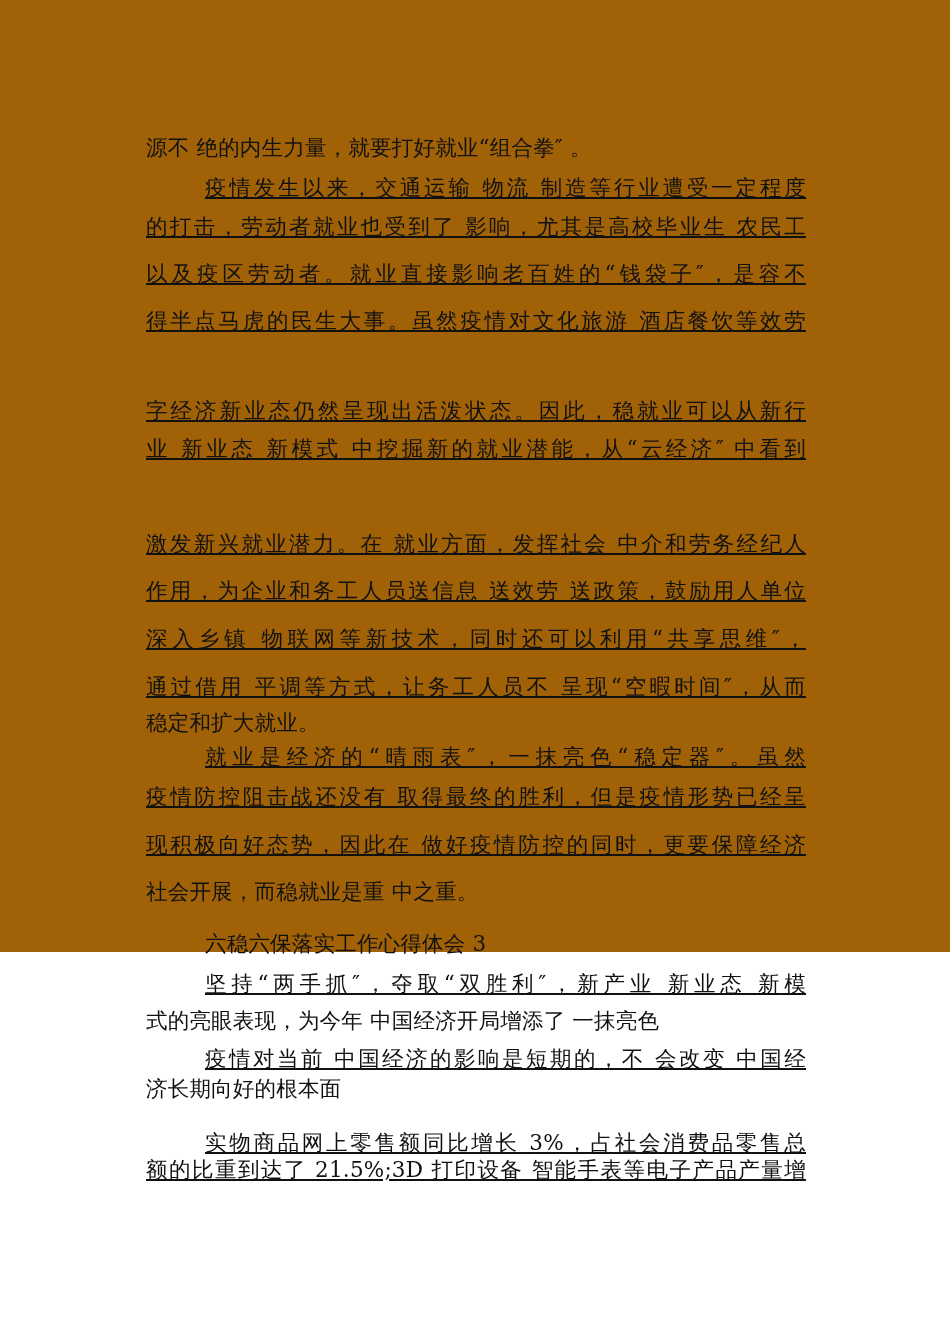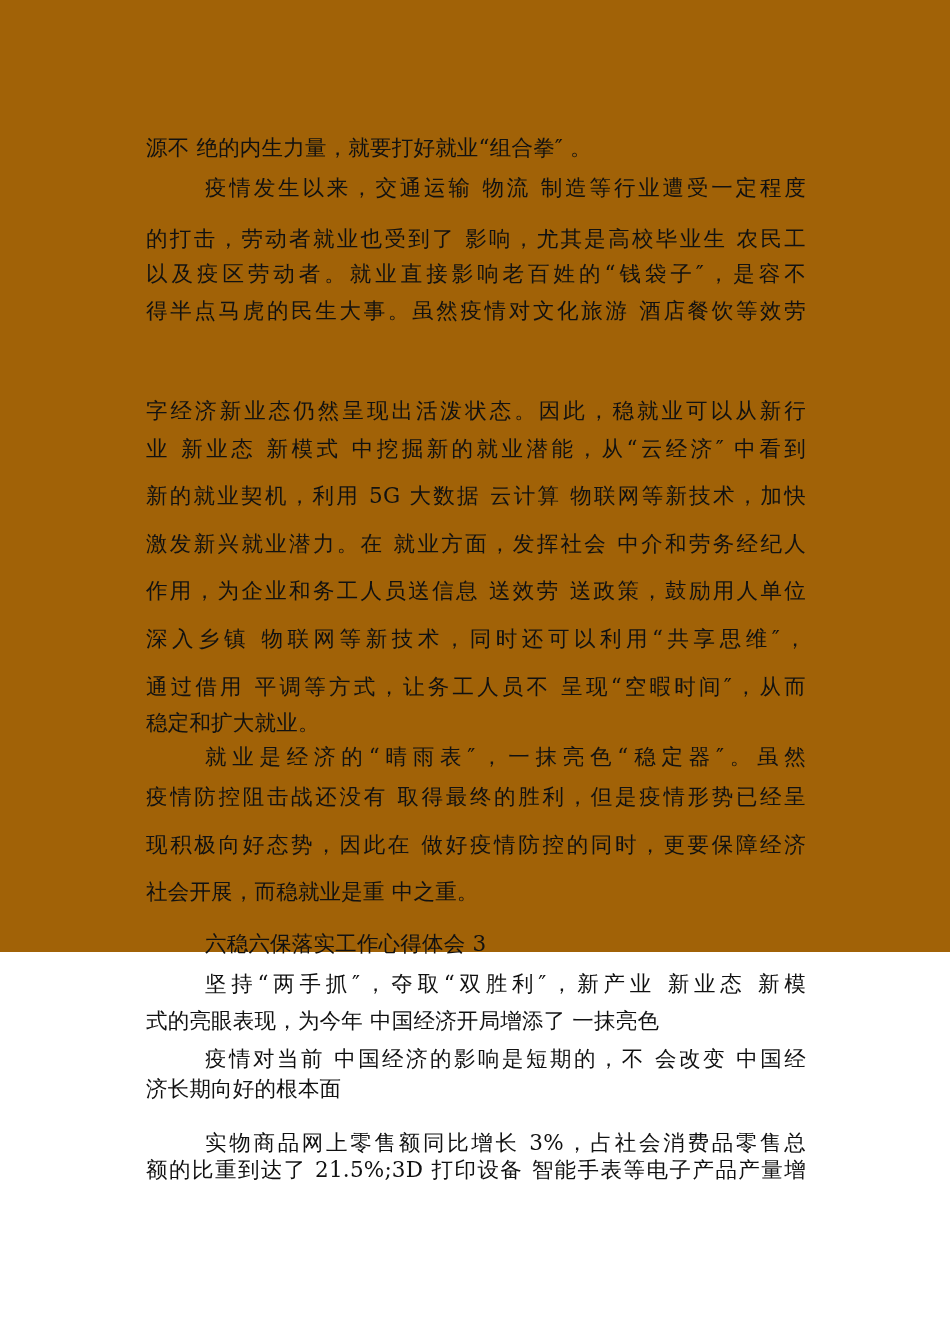--- a/index.html
+++ b/index.html
@@ -2,34 +2,33 @@
 <html><head>
 <meta charset="utf-8">
 <style>
   html, body { margin: 0; padding: 0; background: #ffffff; }
   body { width: 950px; height: 1344px; position: relative; overflow: hidden;
          font-family: "DejaVu Serif", "Liberation Serif", serif; color: #111; }
   .page { position: absolute; left: 0; top: 0; width: 950px; height: 952px; background: #a16207; padding-left: 48px; }
   .line { position: absolute; left: 146px; width: 660px; font-size: 21.5px; line-height: 30px;
           white-space: nowrap; letter-spacing: 0.2px; }
   .line.indent { left: 205px; width: 601px; }
-  .line.just { text-align: justify; text-align-last: justify; }
+  .line.just { text-align: justify; text-align-last: justify; text-decoration: underline; }
 </style>
 </head>
 <body>
 
 <div class="page">
   <div class="line" style="top:133px">源不 绝的内生力量，就要打好就业“组合拳″ 。</div>
   <div class="line indent just" style="top:173px">疫情发生以来，交通运输 物流 制造等行业遭受一定程度</div>
-  <div class="line just" style="top:224px">的打击，劳动者就业也受到了 影响，尤其是高校毕业生 农民工</div>
+  <div class="line just" style="top:212px">的打击，劳动者就业也受到了 影响，尤其是高校毕业生 农民工</div>
   <div class="line just" style="top:259px">以及疫区劳动者。就业直接影响老百姓的“钱袋子″，是容不</div>
-  <div class="line just" style="top:296px">得半点马虎的民生大事。虽然疫情对文化旅游 酒店餐饮等效劳</div>
+  <div class="line just" style="top:306px">得半点马虎的民生大事。虽然疫情对文化旅游 酒店餐饮等效劳</div>
   <div class="line just" style="top:396px">字经济新业态仍然呈现出活泼状态。因此，稳就业可以从新行</div>
   <div class="line just" style="top:434px">业 新业态 新模式 中挖掘新的就业潜能，从“云经济″ 中看到</div>
-  <div class="line just" style="top:481px">新的就业契机，利用 5G 大数据 云计算 物联网等新技术，加快</div>
   <div class="line just" style="top:529px">激发新兴就业潜力。在 就业方面，发挥社会 中介和劳务经纪人</div>
   <div class="line just" style="top:576px">作用，为企业和务工人员送信息 送效劳 送政策，鼓励用人单位</div>
   <div class="line just" style="top:624px">深入乡镇 物联网等新技术，同时还可以利用“共享思维″，</div>
   <div class="line" style="top:708px">稳定和扩大就业。</div>
   <div class="line just" style="top:672px">通过借用 平调等方式，让务工人员不 呈现“空暇时间″，从而</div>
   <div class="line indent just" style="top:742px">就业是经济的“晴雨表″，一抹亮色“稳定器″。虽然</div>
   <div class="line just" style="top:830px">现积极向好态势，因此在 做好疫情防控的同时，更要保障经济</div>
   <div class="line just" style="top:782px">疫情防控阻击战还没有 取得最终的胜利，但是疫情形势已经呈</div>
   <div class="line" style="top:877px">社会开展，而稳就业是重 中之重。</div>
   <div class="line indent" style="top:929px">六稳六保落实工作心得体会 3</div>

